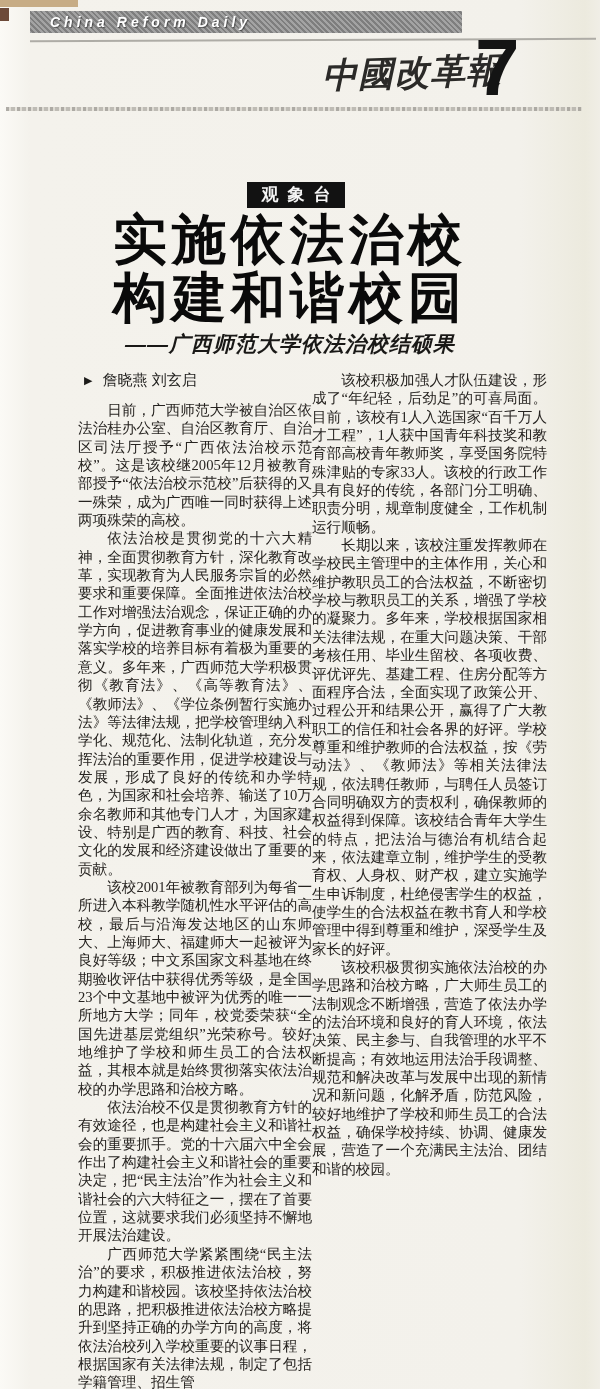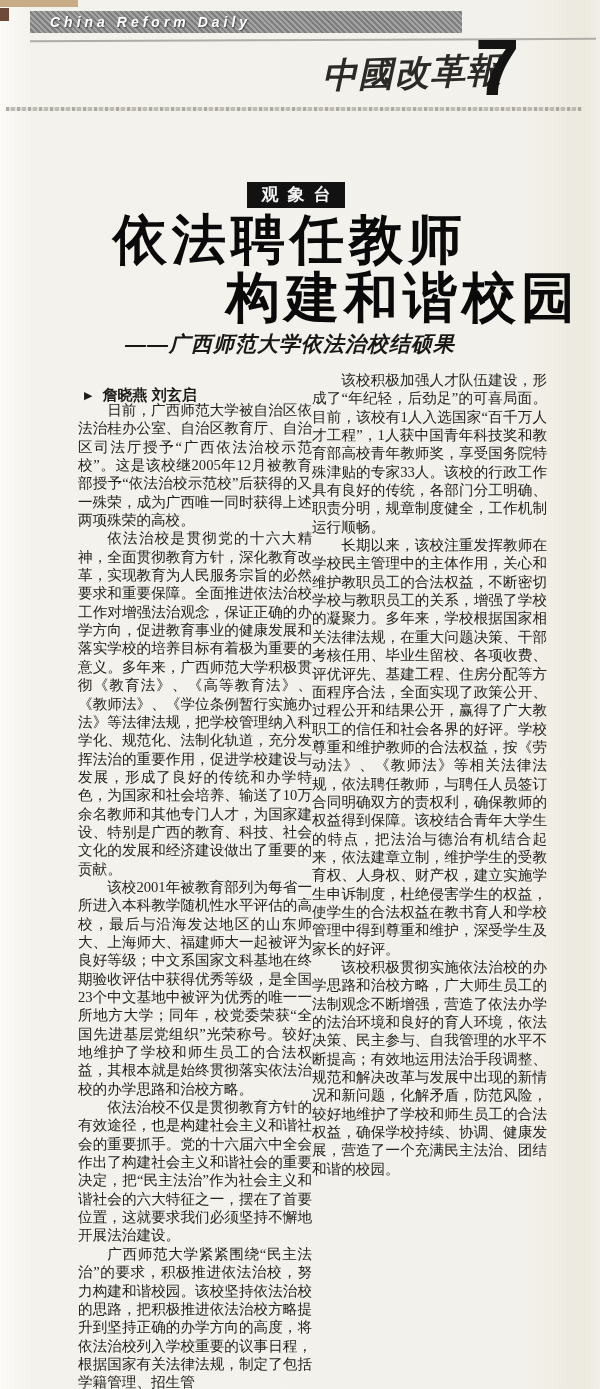--- a/index.html
+++ b/index.html
@@ -53,31 +53,31 @@
     font-weight:bold;font-size:17px;line-height:26px;
     text-align:center;letter-spacing:9px;text-indent:9px;
     box-sizing:border-box;
   }
   .title{
     position:absolute;left:0;width:580px;text-align:center;
     font-weight:bold;color:#0a0a0a;font-size:54px;line-height:58px;
     letter-spacing:5px;white-space:nowrap;
   }
   .title.l1{top:211px;}
-  .title.l2{top:269px;text-align:right;}
+  .title.l2{top:269px;}
   .subtitle{
     position:absolute;left:0;top:330px;width:580px;text-align:center;
     font-weight:bold;color:#191816;font-size:21px;letter-spacing:1px;
     font-family:"Liberation Sans","DejaVu Sans",sans-serif;
     font-style:italic;
   }
   .byline{
-    position:absolute;left:84px;top:386px;
+    position:absolute;left:84px;top:371px;
     font-family:"Liberation Sans","DejaVu Sans",sans-serif;
-    font-weight:bold;font-size:15px;color:#1c1b19;
+    font-weight:normal;font-size:15px;color:#1c1b19;
   }
   .byline .tri{font-size:11px;margin-right:10px;position:relative;top:-1px;}
   
   .col{
     position:absolute;
     font-size:14.6px;line-height:18.35px;
     color:#262320;text-align:justify;
     font-family:"Liberation Serif","DejaVu Serif",serif;
   }
   .col p{margin:0;padding:0;text-indent:2em;}
@@ -96,21 +96,21 @@
   <div class="banner">China Reform Daily</div>
   <div class="rule-top"></div>
 
   <div class="masthead">中國改革報</div>
   <div class="pagenum">7</div>
 
   <div class="speckle"></div>
 
   <div class="tagbox">观象台</div>
 
-  <div class="title l1">依法聘任教师</div>
+  <div class="title l1">实施依法治校</div>
   <div class="title l2">构建和谐校园</div>
   <div class="subtitle">——广西师范大学依法治校结硕果</div>
 
   <div class="byline">
     <span class="tri">▶</span><span>詹晓燕 刘玄启</span>
   </div>
 
   <div class="col col-left">
     <p>日前，广西师范大学被自治区依法治桂办公室、自治区教育厅、自治区司法厅授予“广西依法治校示范校”。这是该校继2005年12月被教育部授予“依法治校示范校”后获得的又一殊荣，成为广西唯一同时获得上述两项殊荣的高校。</p>
     <p>依法治校是贯彻党的十六大精神，全面贯彻教育方针，深化教育改革，实现教育为人民服务宗旨的必然要求和重要保障。全面推进依法治校工作对增强法治观念，保证正确的办学方向，促进教育事业的健康发展和落实学校的培养目标有着极为重要的意义。多年来，广西师范大学积极贯彻《教育法》、《高等教育法》、《教师法》、《学位条例暂行实施办法》等法律法规，把学校管理纳入科学化、规范化、法制化轨道，充分发挥法治的重要作用，促进学校建设与发展，形成了良好的传统和办学特色，为国家和社会培养、输送了10万余名教师和其他专门人才，为国家建设、特别是广西的教育、科技、社会文化的发展和经济建设做出了重要的贡献。</p>

